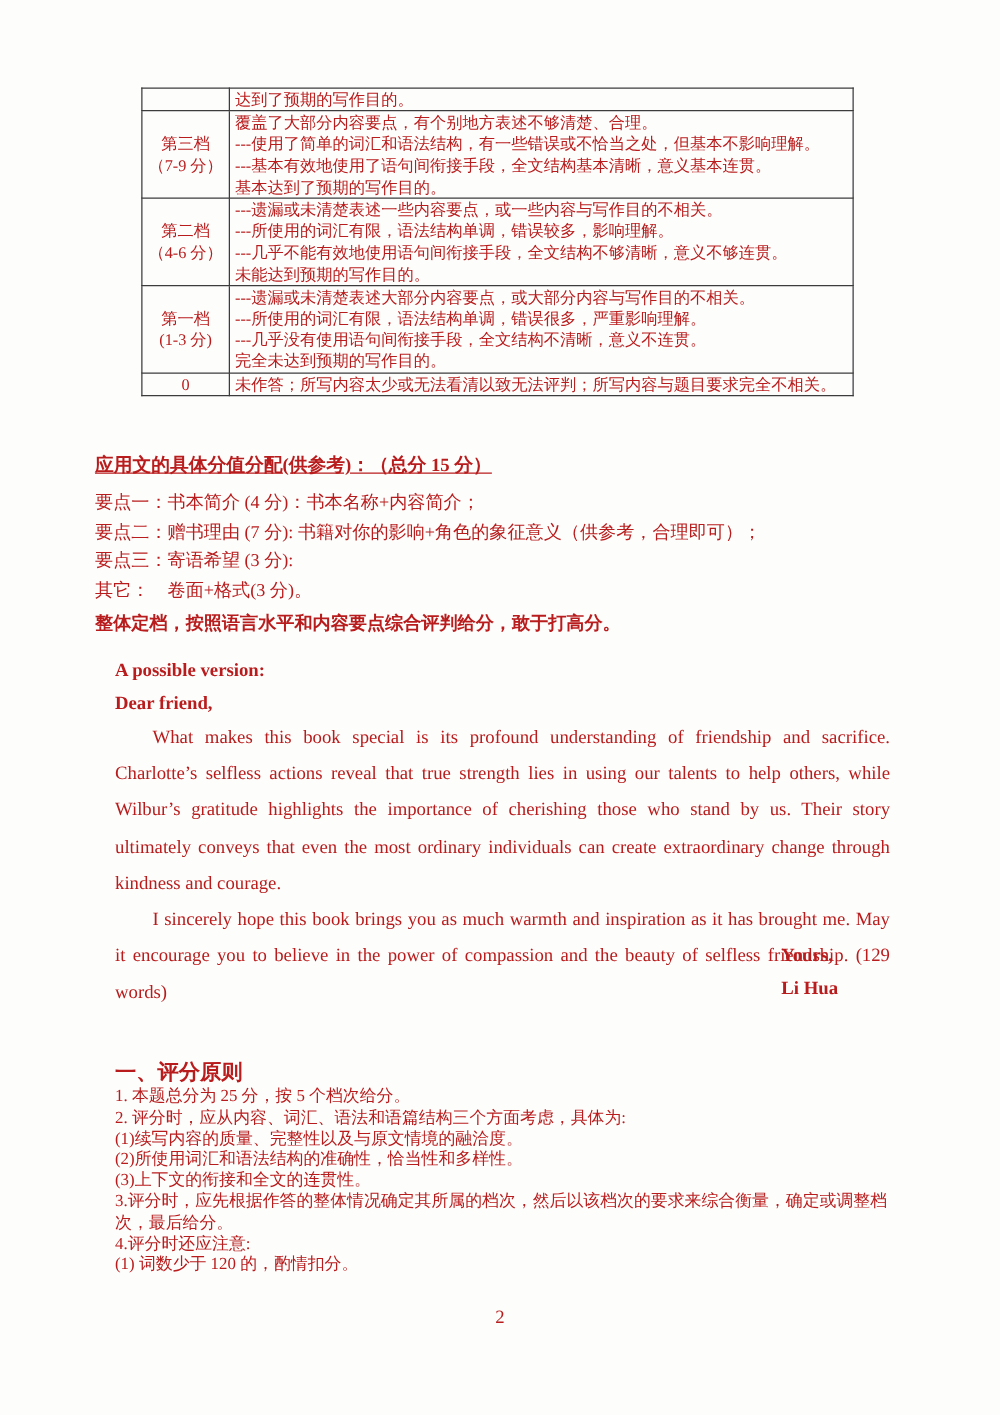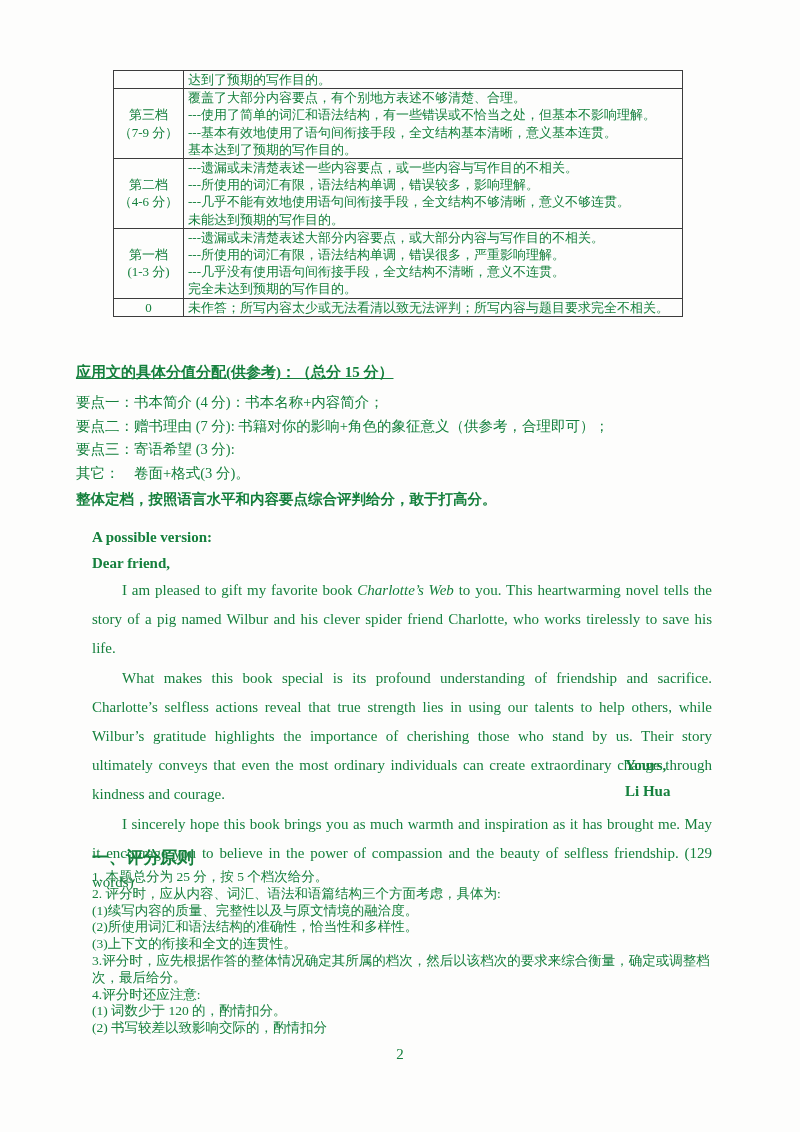--- a/index.html
+++ b/index.html
@@ -4,21 +4,21 @@
 <style>
   * { margin: 0; padding: 0; box-sizing: border-box; }
   html, body { background: #e8e8e8; }
   body { font-family: "Liberation Serif", "DejaVu Serif", serif; }
   .page {
     position: relative;
     width: 800px;
     height: 1132px;
     margin: 0 auto;
     background: #fdfdfc;
-    color: #15803d;
+    color: #b91c1c;
     overflow: hidden;
   }
 
   
   .rubric {
     position: absolute;
     left: 113px;
     top: 70px;
     width: 570px;
     border-collapse: collapse;
@@ -162,38 +162,36 @@
     <div class="scoring-line">要点一：书本简介 (4 分)：书本名称+内容简介；</div>
     <div class="scoring-line">要点二：赠书理由 (7 分): 书籍对你的影响+角色的象征意义（供参考，合理即可）；</div>
     <div class="scoring-line">要点三：寄语希望 (3 分):</div>
     <div class="scoring-line">其它：    卷面+格式(3 分)。</div>
     <div class="scoring-note">整体定档，按照语言水平和内容要点综合评判给分，敢于打高分。</div>
   </div>
 
   <div class="essay">
     <div class="essay-heading">A possible version:</div>
     <div class="essay-salutation">Dear friend,</div>
-    <p><span>I am pleased to gift my favorite book </span><span class="italic">Charlotte’s Web</span><span> to you. This heartwarming novel tells the story of a pig named Wilbur and his clever spider friend Charlotte, who works tirelessly to save his life.</span></p>
     <p>What makes this book special is its profound understanding of friendship and sacrifice. Charlotte’s selfless actions reveal that true strength lies in using our talents to help others, while Wilbur’s gratitude highlights the importance of cherishing those who stand by us. Their story ultimately conveys that even the most ordinary individuals can create extraordinary change through kindness and courage.</p>
     <p>I sincerely hope this book brings you as much warmth and inspiration as it has brought me. May it encourage you to believe in the power of compassion and the beauty of selfless friendship. (129 words)</p>
   </div>
 
   <div class="signature">
     <div>Yours,</div>
     <div>Li Hua</div>
   </div>
 
   <div class="section2">
     <div class="section2-subheading">一、评分原则</div>
     <div class="section2-line">1.  本题总分为 25 分，按 5 个档次给分。</div>
     <div class="section2-line">2. 评分时，应从内容、词汇、语法和语篇结构三个方面考虑，具体为:</div>
     <div class="section2-line">(1)续写内容的质量、完整性以及与原文情境的融洽度。</div>
     <div class="section2-line">(2)所使用词汇和语法结构的准确性，恰当性和多样性。</div>
     <div class="section2-line">(3)上下文的衔接和全文的连贯性。</div>
     <div class="section2-line">3.评分时，应先根据作答的整体情况确定其所属的档次，然后以该档次的要求来综合衡量，确定或调整档次，最后给分。</div>
     <div class="section2-line">4.评分时还应注意:</div>
     <div class="section2-line">(1) 词数少于 120 的，酌情扣分。</div>
-    <div class="section2-line">(2) 书写较差以致影响交际的，酌情扣分</div>
   </div>
 
   <div class="page-number">2</div>
 
 </div>
 
 </body></html>

